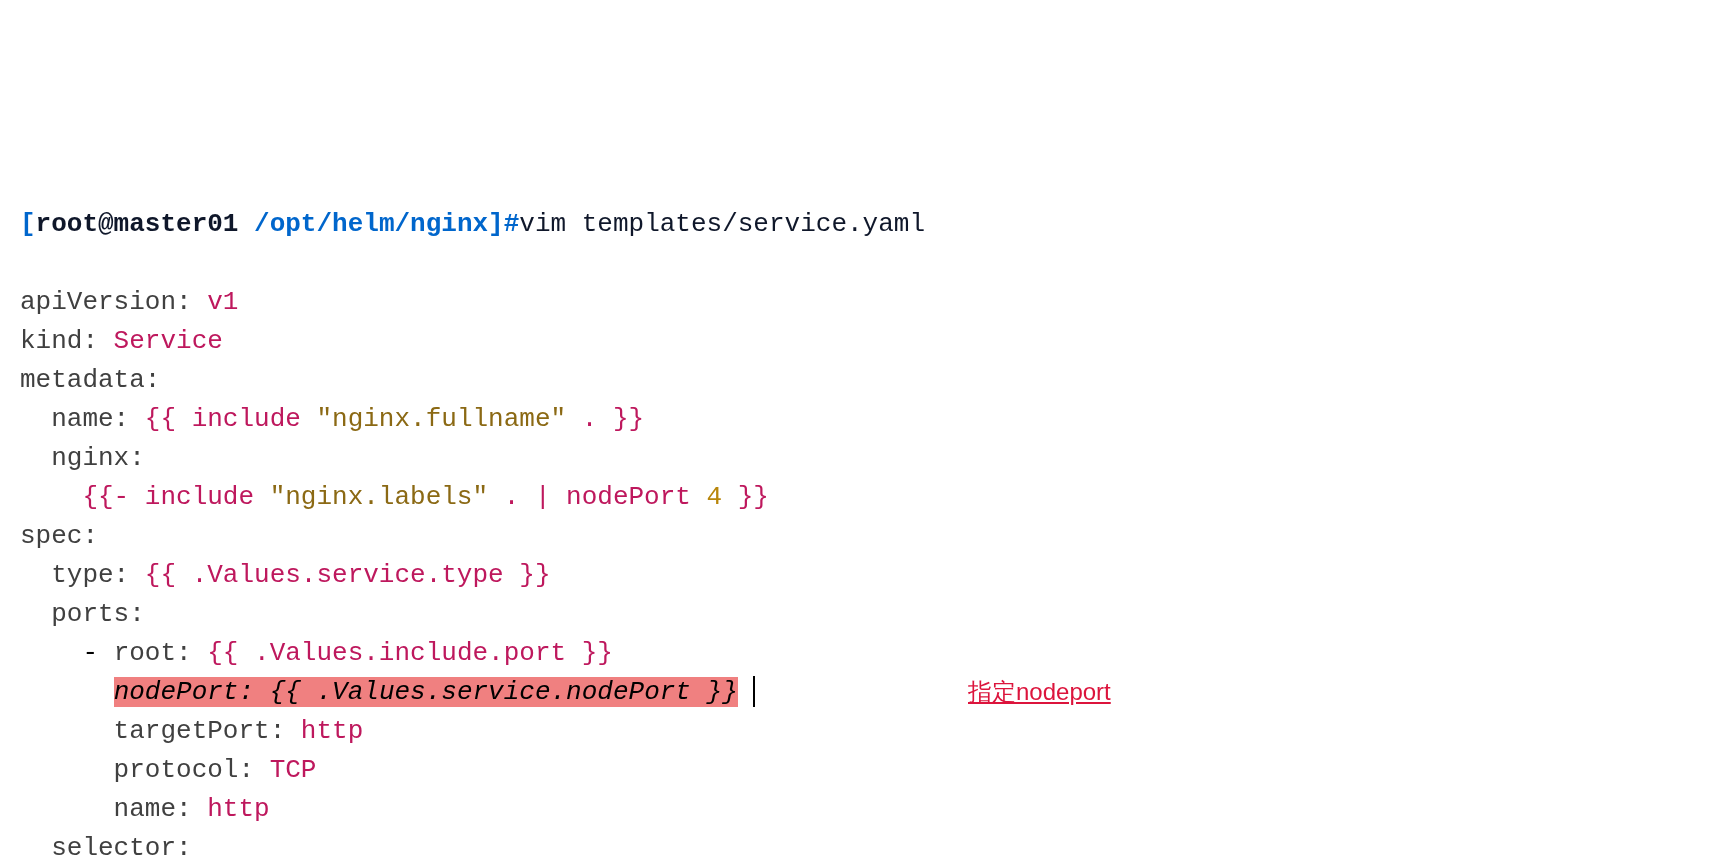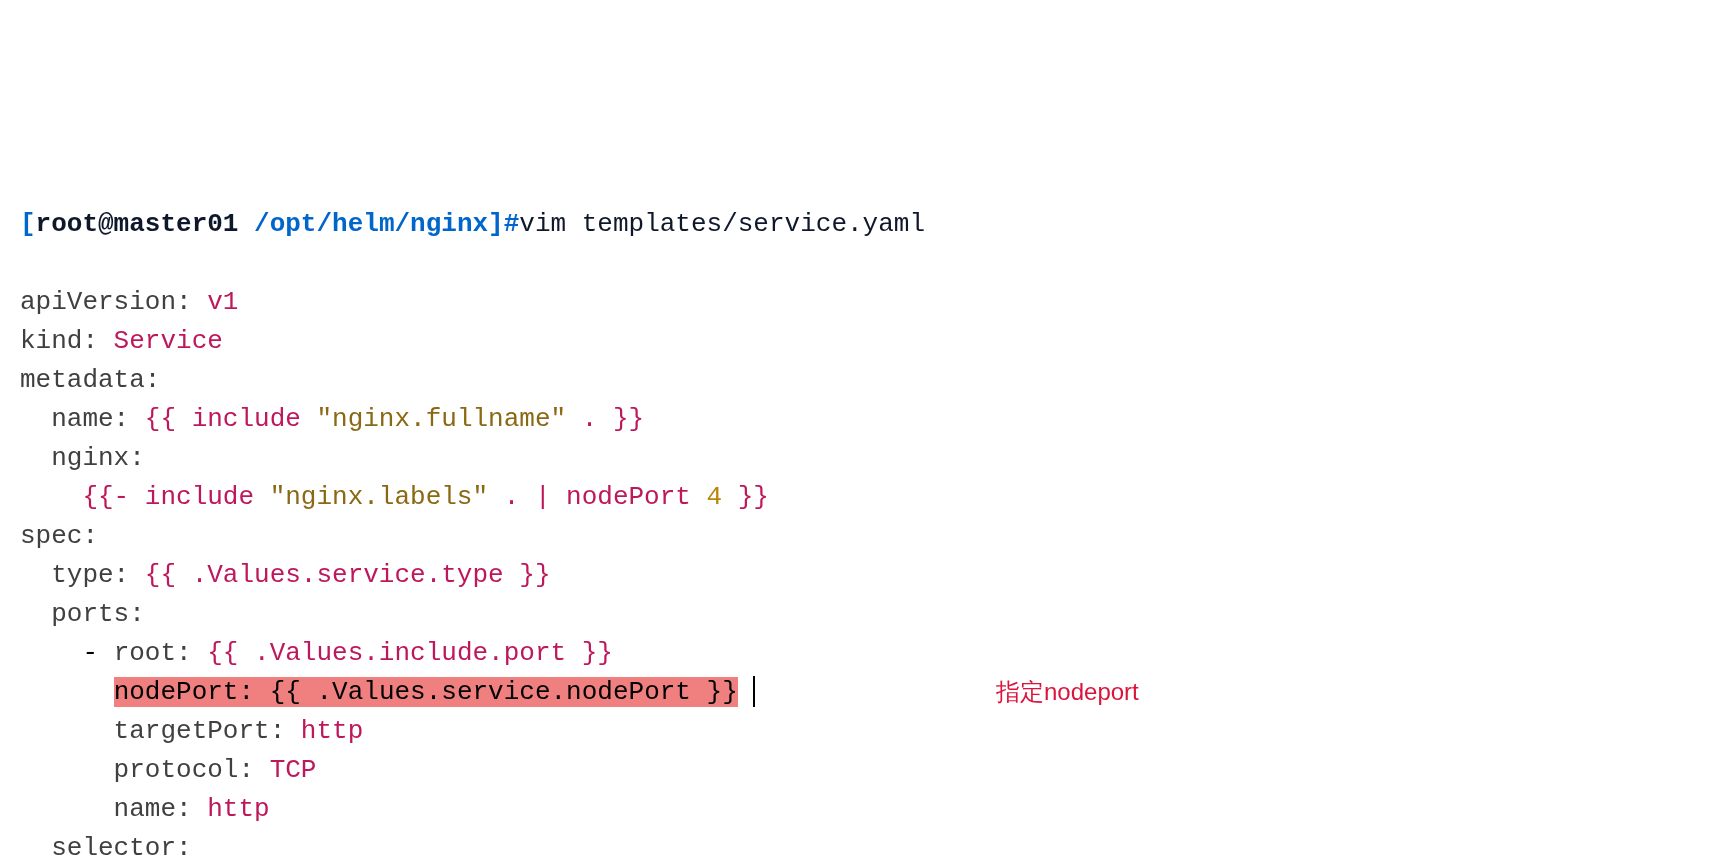--- a/index.html
+++ b/index.html
@@ -21,20 +21,21 @@
     .prompt-path { color: #0066cc; font-weight: bold; }
     .cmd { color: #0f172a; }
     .key { color: #404040; }
     .string { color: #8b6914; }
     .num { color: #b8860b; }
     .plain { color: #be185d; }
     .dash { color: #000000; }
     .highlight {
       background-color: #f08080;
       color: #000000;
+      font-style: italic;
     }
     .highlight .key { color: #000000; }
     .highlight .plain { color: #000000; }
     .cursor {
       border-left: 2px solid #000;
       display: inline-block;
       height: 1.2em;
       vertical-align: text-bottom;
     }
     .annotation {
@@ -64,17 +65,17 @@
 <span class="key">  ports:</span>
 <span class="dash">    - </span><span class="key">root:</span><span class="plain"> {{ .Values.include.port }}</span>
 <span class="plain">      </span><span class="highlight"><span class="key">nodePort:</span><span class="plain"> {{ .Values.service.nodePort }}</span></span><span class="plain"> </span><span class="cursor"></span>
 <span class="key">      targetPort:</span><span class="plain"> http</span>
 <span class="key">      protocol:</span><span class="plain"> TCP</span>
 <span class="key">      name:</span><span class="plain"> http</span>
 <span class="key">  selector:</span>
 
 
 
-<span class="annotation" style="left: 976px; top: 508px;">指定nodeport</span>
+<span class="annotation" style="left: 948px; top: 508px; text-decoration: underline;">指定nodeport</span>
 </div>
 
 
 
 
 </body></html>

